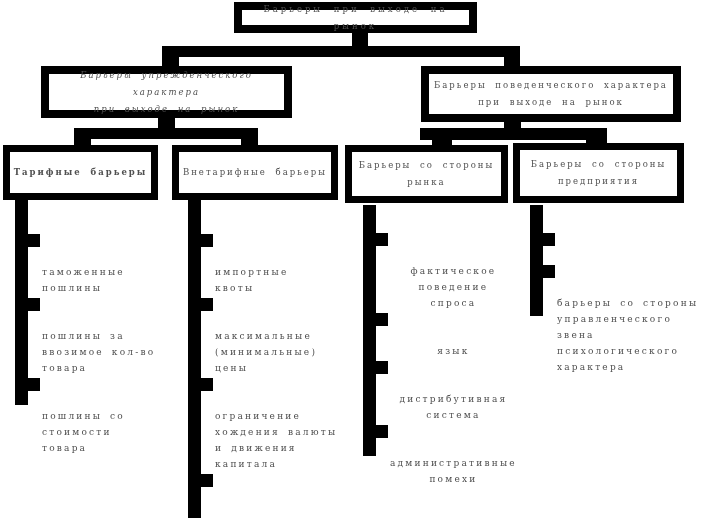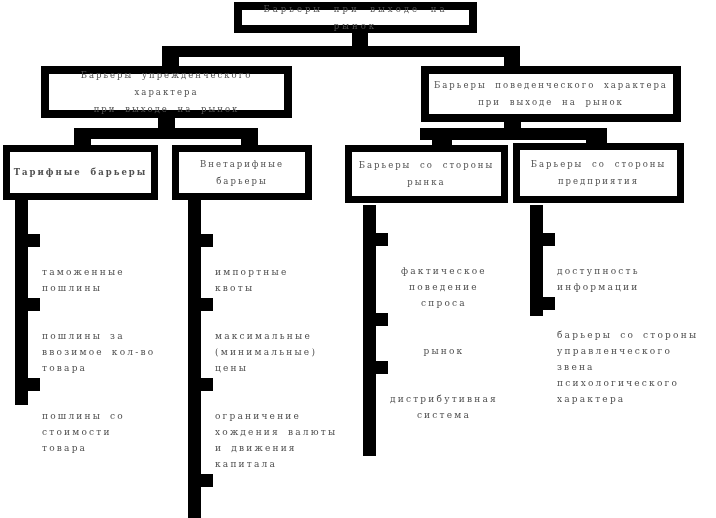--- a/index.html
+++ b/index.html
@@ -36,21 +36,21 @@
 
   <div class="box root" style="left:234px; top:2px; width:243px; height:31px; border-width:8px;">
     <span class="lbl">Барьеры при выходе на рынок</span>
   </div>
 
   <div class="conn" style="left:352px; top:31px; width:16px; height:16px;"></div>
   <div class="conn" style="left:162px; top:46px; width:358px; height:11px;"></div>
   <div class="conn" style="left:162px; top:55px; width:17px; height:13px;"></div>
   <div class="conn" style="left:504px; top:55px; width:16px; height:13px;"></div>
 
-  <div class="box l2" style="left:41px; top:66px; width:251px; height:52px;">
+  <div class="box l2" style="left:41px; top:66px; width:251px; height:52px;font-style:italic;">
     <span class="lbl">Барьеры упрежденческого характера
 при выходе на рынок</span>
   </div>
   <div class="box l2" style="left:385px; top:66px; width:260px; height:56px;margin-left:36px;">
     <span class="lbl">Барьеры поведенческого характера
 при выходе на рынок</span>
   </div>
 
   <div class="conn" style="left:158px; top:114px; width:17px; height:16px;"></div>
   <div class="conn" style="left:74px; top:128px; width:184px; height:11px;"></div>
@@ -58,21 +58,21 @@
   <div class="conn" style="left:241px; top:137px; width:17px; height:12px;"></div>
 
   <div class="conn" style="left:504px; top:116px; width:17px; height:14px;"></div>
   <div class="conn" style="left:420px; top:128px; width:187px; height:12px;"></div>
   <div class="conn" style="left:432px; top:138px; width:20px; height:11px;"></div>
   <div class="conn" style="left:586px; top:138px; width:21px; height:11px;"></div>
 
   <div class="box l3" style="left:3px; top:145px; width:155px; height:55px;font-weight:bold;">
     <span class="lbl">Тарифные барьеры</span>
   </div>
-  <div class="box l3" style="left:172px; top:145px; width:140px; height:55px;">
+  <div class="box l3" style="left:172px; top:145px; width:166px; height:55px;">
     <span class="lbl">Внетарифные барьеры</span>
   </div>
   <div class="box l3" style="left:345px; top:145px; width:163px; height:58px;">
     <span class="lbl">Барьеры со стороны
 рынка</span>
   </div>
   <div class="box l3" style="left:513px; top:143px; width:171px; height:60px;">
     <span class="lbl">Барьеры со стороны
 предприятия</span>
   </div>
@@ -135,38 +135,41 @@
     <div class="items hi">
 
     <div class="leaf-item">
         <span class="tick"></span>
         <span class="item-text">фактическое
 поведение
 спроса</span>
       </div>
         <div class="leaf-item">
         <span class="tick"></span>
-        <span class="item-text">рынок</span>
+        <span class="item-text">язык</span>
       </div>
         <div class="leaf-item">
         <span class="tick"></span>
         <span class="item-text">дистрибутивная
 система</span>
+      </div>
+        <div class="leaf-item">
+        <span class="tick"></span>
+        <span class="item-text">административные
+помехи</span>
       </div>
       </div>
   </div>
 
   <div class="leaf-list" style="left:530px; top:205px;">
     <div class="vbar" style="height: 111px;"></div>
     <div class="items hi">
 
     <div class="leaf-item">
         <span class="tick"></span>
-        <span class="item-text">доступность
-информации</span>
       </div>
         <div class="leaf-item">
         <span class="tick"></span>
         <span class="item-text">барьеры со стороны
 управленческого звена
 психологического
 характера</span>
       </div>
       </div>
   </div>

